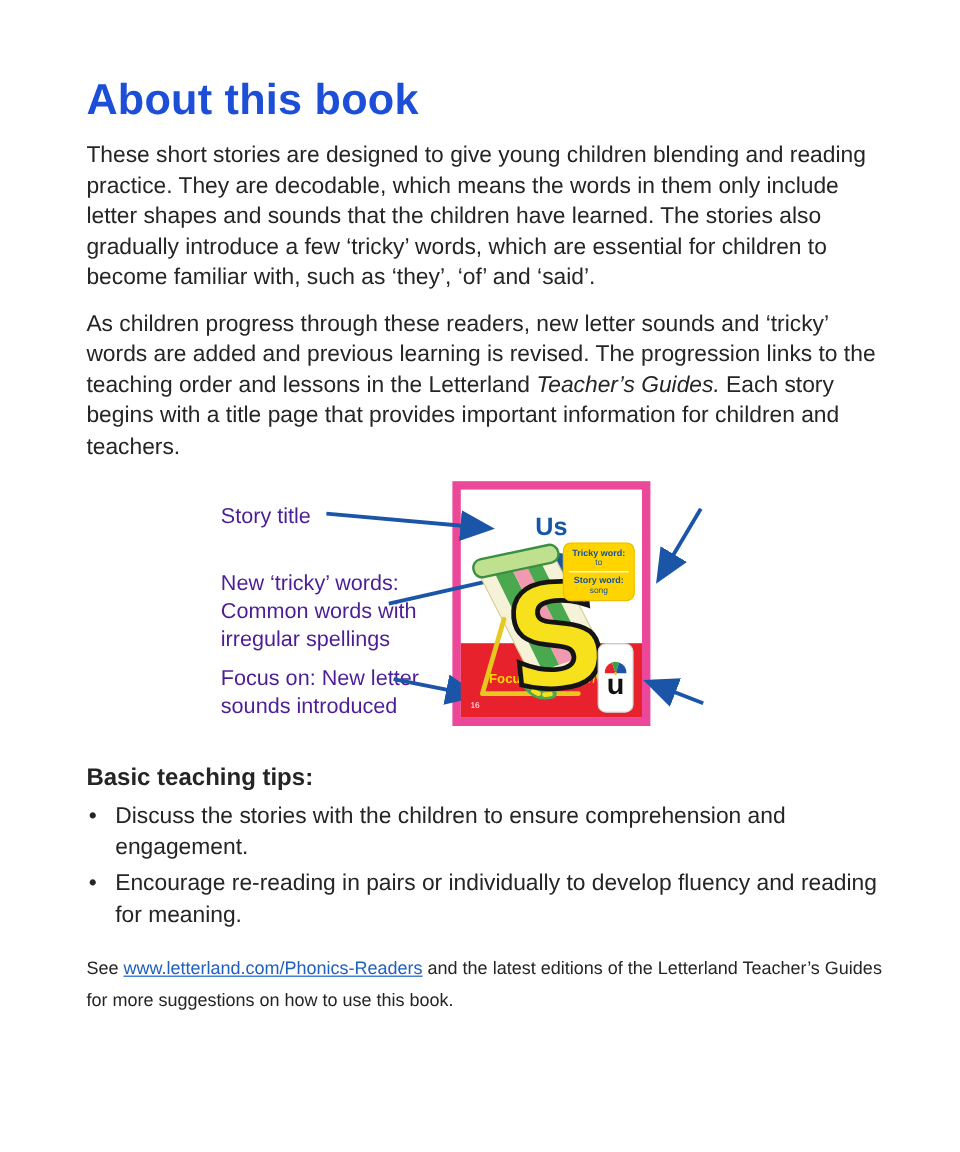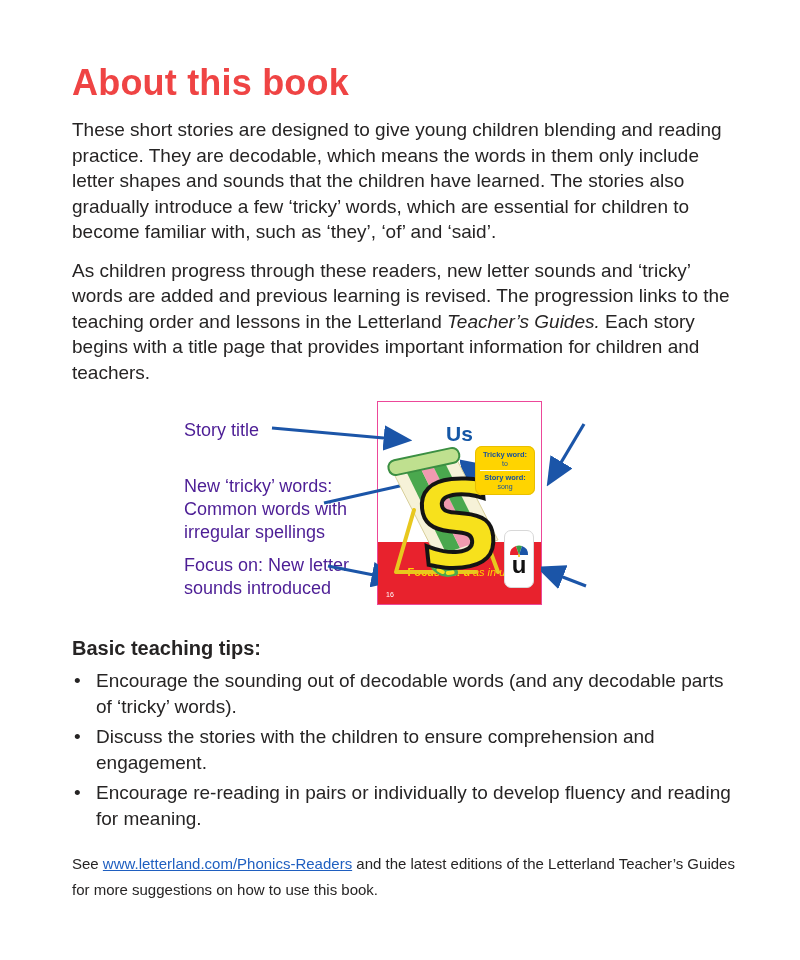--- a/index.html
+++ b/index.html
@@ -8,21 +8,21 @@
     width:800px;height:960px;
     background:#ffffff;
     font-family:"Liberation Sans",sans-serif;
     color:#262424;
     overflow:hidden;
   }
   .content{padding:0 60px 0 72px;}
   h1.title{
     margin:0;padding-top:62px;
     font-size:36px;font-weight:bold;
-    color:#ef4444;letter-spacing:0.2px;
+    color:#1d4ed8;letter-spacing:0.2px;
   }
   p.body{
     margin:13px 0 0 0;
     max-width:678px;
     font-size:19px;line-height:25.5px;
   }
   .italic{font-style:italic;}
   
   .figure{position:relative;width:800px;height:228px;margin-top:10px;}
   .callout{
@@ -31,21 +31,21 @@
   }
   .co-story-title{left:112px;top:24px;width:120px;}
   .co-tricky{left:112px;top:80px;width:168px;}
   .co-focus{left:112px;top:159px;width:170px;}
   .co-storywords{left:518px;top:20px;width:186px;}
   .co-charref{left:518px;top:159px;width:186px;}
   .arrow-layer{position:absolute;left:0;top:0;width:800px;height:228px;pointer-events:none;}
   
   .cover{
     position:absolute;left:305px;top:6px;width:165px;height:204px;
-    background:#ffffff;border:1px solid #ec4899;box-sizing:border-box;
+    background:#ffffff;border:7px solid #ec4899;box-sizing:border-box;
   }
   .cover-title{
     position:absolute;top:20px;left:0;width:100%;text-align:center;
     color:#1557a6;font-weight:bold;font-size:21px;
   }
   .word-box{
     position:absolute;right:6px;top:44px;width:56px;z-index:3;
     background:#ffd400;border-radius:7px;padding:4px 2px;
     text-align:center;color:#17509e;box-shadow:0 0 0 1px #e9bf00 inset;
   }
@@ -168,21 +168,20 @@
           <line x1="512" y1="29" x2="478" y2="86" marker-end="url(#ah)"></line>
           <line x1="256" y1="171" x2="322" y2="184" marker-end="url(#ah)"></line>
           <line x1="514" y1="191" x2="470" y2="174" marker-end="url(#ah)"></line>
         </g>
       </svg>
     </div>
 
     <h2 class="tips">Basic teaching tips:</h2>
 
     <ul class="bullets">
-      <li>Encourage the sounding out of decodable words (and any decodable parts of ‘tricky’ words).</li>
       <li>Discuss the stories with the children to ensure comprehension and engagement.</li>
       <li>Encourage re-reading in pairs or individually to develop fluency and reading for meaning.</li>
     </ul>
 
     <p class="footer">
       <span>See </span><a class="site-link" href="#">www.letterland.com/Phonics-Readers</a><span> and the latest editions of the Letterland Teacher’s Guides for more suggestions on how to use this book.</span>
     </p>
   </div>
 </div>
 

